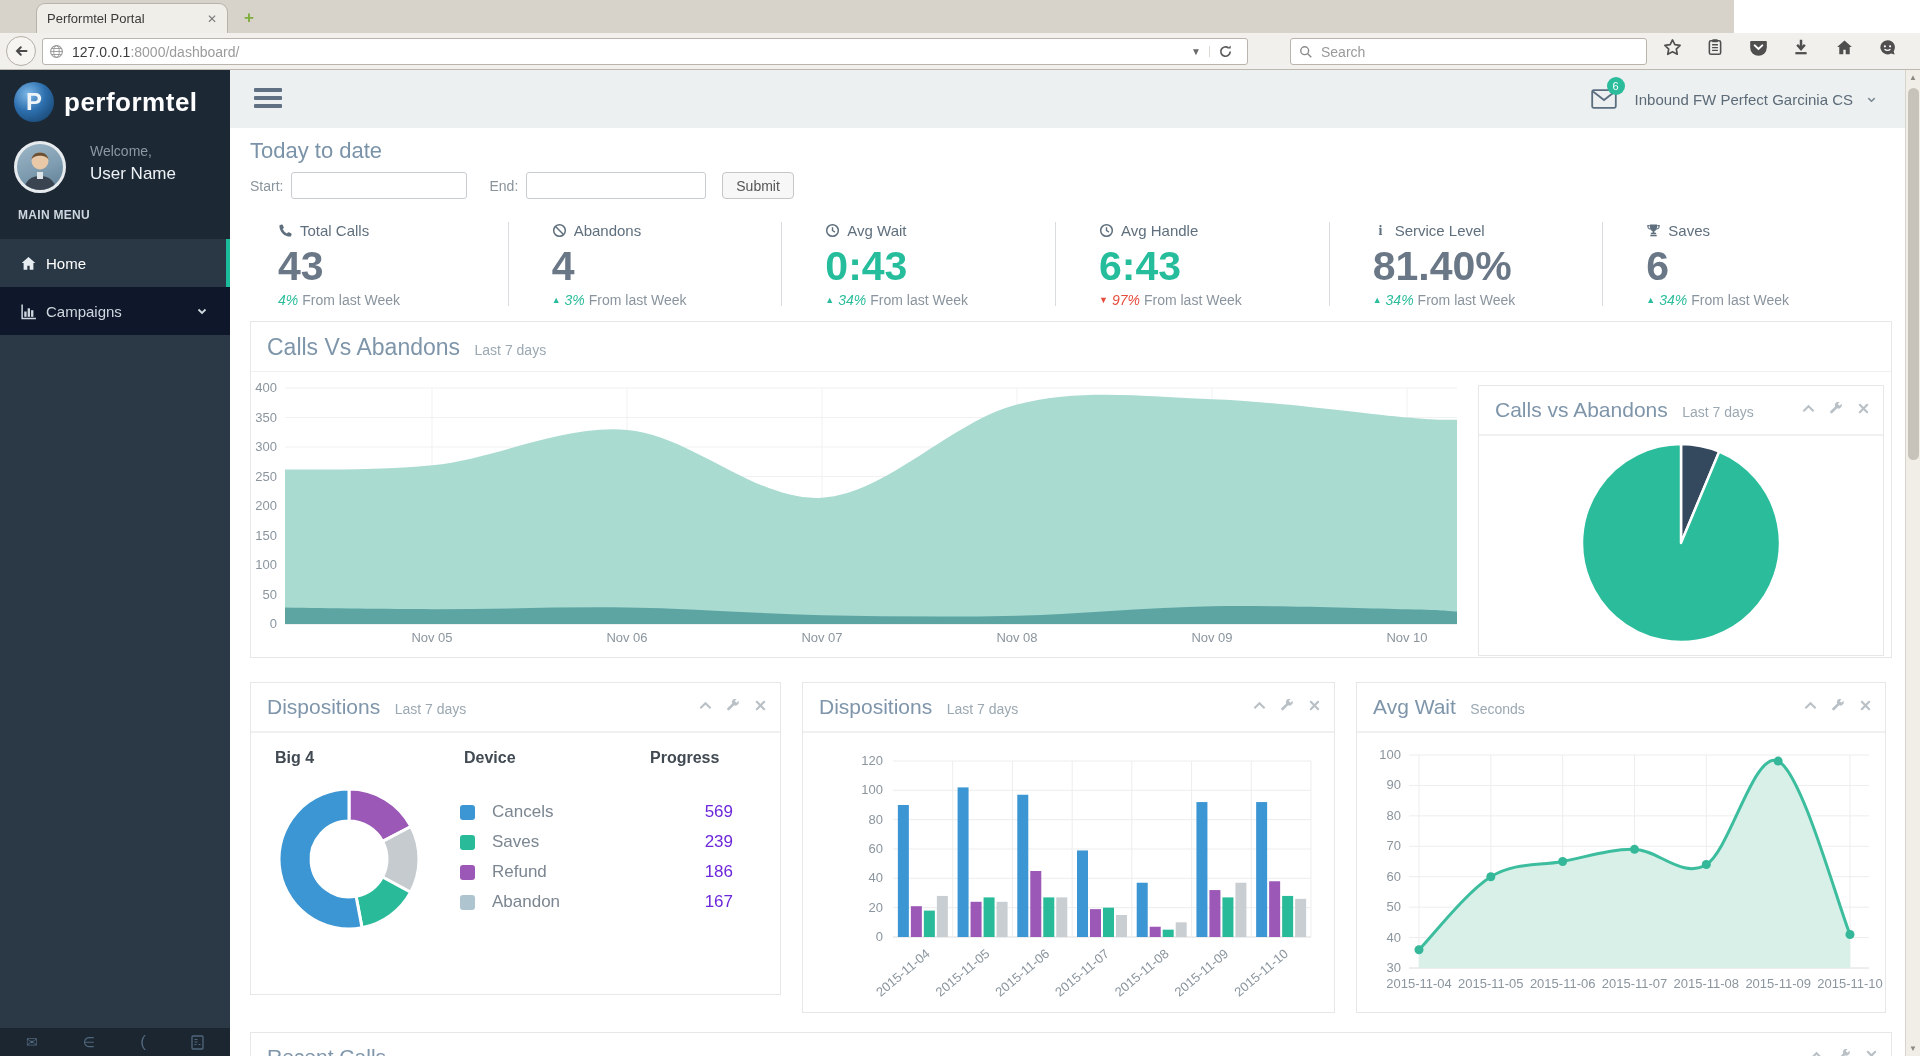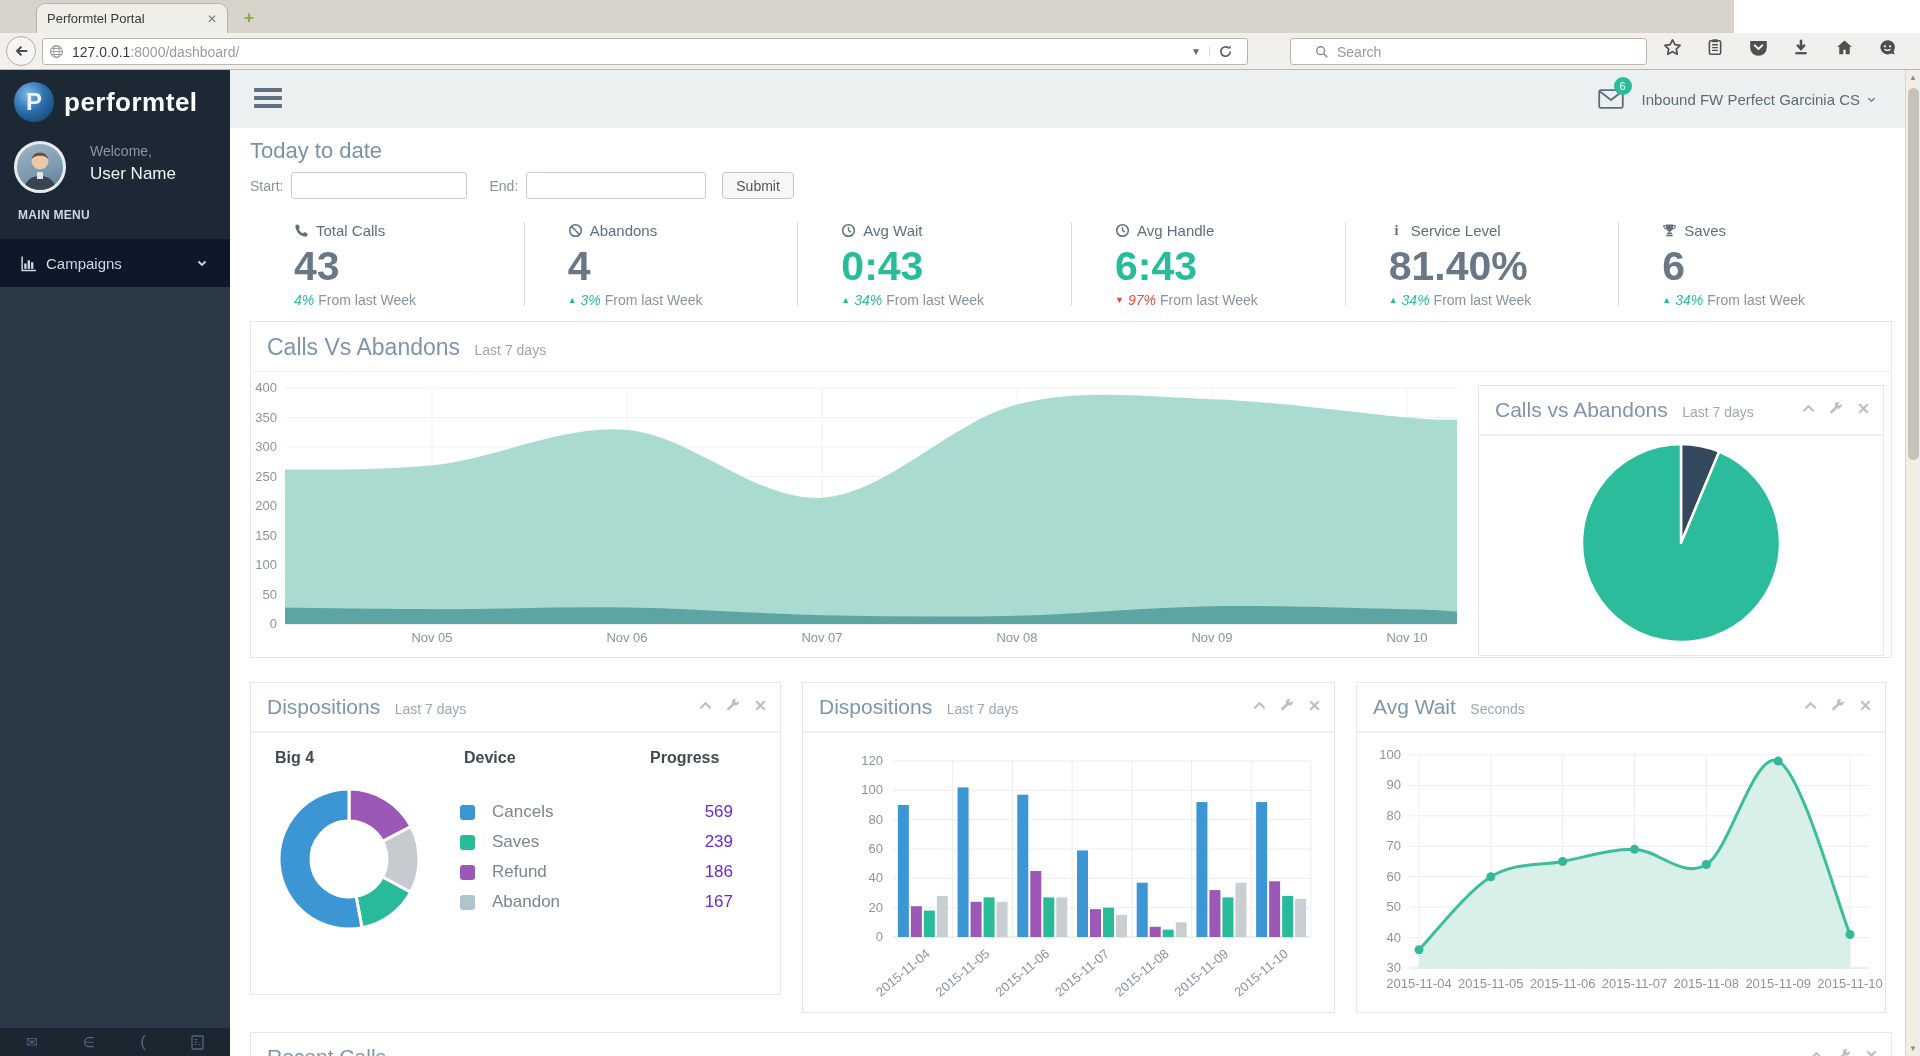--- a/index.html
+++ b/index.html
@@ -20,21 +20,21 @@
   .backbtn { position:absolute; left:6px; top:3px; width:30px; height:30px; border-radius:50%;
     border:1px solid #b3afa7; background:#f7f5f1; display:flex; align-items:center; justify-content:center; }
   .urlbar { position:absolute; left:42px; top:5px; width:1206px; height:27px; background:#fff;
     border:1px solid #b9b5ad; border-radius:3px; display:flex; align-items:center; padding:0 6px; }
   .url-host { font-size:14px; color:#3c3c3c; margin-left:8px; }
   .url-rest { font-size:14px; color:#9b9b9b; }
   .url-sp { flex:1; }
   .url-caret { color:#6a6a6a; font-size:10px; padding:0 8px; border-right:1px solid #ddd9d1; }
   .reloadbtn { padding:0 8px; display:flex; align-items:center; }
   .searchbar { position:absolute; left:1290px; top:5px; width:357px; height:27px; background:#fff;
-    border:1px solid #b9b5ad; border-radius:3px; display:flex; align-items:center; padding:0 24px; }
+    border:1px solid #b9b5ad; border-radius:3px; display:flex; align-items:center; padding:0 8px; }
   .search-ph { font-size:14px; color:#9a9a9a; margin-left:8px; }
   .btoolbar { position:absolute; left:1662px; top:4px; display:flex; align-items:center; gap:23px; }
   .btoolbar .bicon { width:20px; height:20px; display:flex; align-items:center; justify-content:center; }
 
   
   .win-scroll { position:absolute; right:0; top:70px; width:15px; height:986px; background:#f1eee8;
     border-left:1px solid #d8d4cc; }
   .win-scroll .arr { position:absolute; left:0; width:14px; text-align:center; font-size:8px; color:#8e8a82; }
   .win-thumb { position:absolute; left:2px; top:18px; width:11px; height:372px; background:#c7c3bb;
     border-radius:6px; }
@@ -70,35 +70,35 @@
   .side-foot .f-ic { color:#51677c; font-size:14px; display:flex; align-items:center; }
 
   
   .topbar { position:absolute; left:230px; top:70px; width:1675px; height:58px; background:#edf0f1; }
   .hamburger { position:absolute; left:24px; top:18px; width:28px; cursor:pointer; }
   .hamburger div { height:4px; background:#5f7183; margin-bottom:4px; border-radius:1px; }
   .tb-right { position:absolute; right:28px; top:0; height:58px; display:flex; align-items:center; gap:16px; }
   .mail-wrap { position:relative; width:30px; height:30px; display:flex; align-items:center; justify-content:center; }
   .badge { position:absolute; top:-7px; right:-6px; min-width:18px; height:18px; border-radius:9px;
     background:#2abc9b; color:#fff; font-size:11px; line-height:18px; text-align:center; padding:0 4px; }
-  .campaign { color:#5c6b78; font-size:15px; display:flex; align-items:center; gap:6px; cursor:pointer; }
+  .campaign { color:#5c6b78; font-size:15px; display:flex; align-items:center; gap:13px; cursor:pointer; }
 
   
   .content { position:absolute; left:230px; top:128px; width:1675px; height:928px; background:#fff; }
   .h-today { position:absolute; left:20px; top:10px; font-size:22px; color:#7b93a9; }
   .filter-row { position:absolute; left:20px; top:44px; display:flex; align-items:center; font-size:14px; color:#8a949c; }
   .filter-row label { margin-right:8px; }
   .filter-row input { height:27px; border:1px solid #c8cdd2; border-radius:3px; margin-right:22px;
     padding:0 6px; font-size:14px; color:#444; outline:none; }
   .in-start { width:176px; } .in-end { width:180px; margin-right:16px !important; }
   .btn-submit { height:27px; padding:0 13px; background:#f7f7f7; border:1px solid #c6c6c6; border-radius:4px;
     font-size:14px; color:#555; cursor:pointer; }
 
   
-  .stats { position:absolute; left:20px; top:86px; width:1642px; display:grid; grid-template-columns:repeat(6,1fr); }
+  .stats { position:absolute; left:4px; top:86px; width:1642px; display:grid; grid-template-columns:repeat(6,1fr); }
   .stat { position:relative; padding:6px 0 6px 44px; }
   .stat:not(:first-child)::before { content:''; position:absolute; left:0; top:8px; bottom:8px; width:1px; background:#d9dde0; }
   .stat-label { display:flex; align-items:center; gap:7px; font-size:15px; color:#5f6f7d; height:20px; }
   .stat-value { font-size:41px; font-weight:bold; color:#6a7786; line-height:48px; margin-top:2px; }
   .stat-value.green { color:#25bd9b; }
   .stat-delta { font-size:14px; color:#8a949e; margin-top:2px; display:flex; align-items:center; gap:4px; }
   .stat-delta .caret { font-size:9px; line-height:12px; }
   .stat-delta.up .caret { color:#2abc9b; }
   .stat-delta.down .caret { color:#e74c3c; }
   .stat-delta .pct { font-style:italic; color:#2abc9b; }
@@ -244,20 +244,28 @@
           <path d="M7 46c1-10 8-14 16-14s15 4 16 14z" fill="#3a4450"></path>
           <rect x="20" y="28" width="6" height="7" fill="#dfe6ea"></rect>
         </svg>
       </div>
       <div class="welcome">Welcome,</div>
       <div class="username">User Name</div>
       <div class="section-label">MAIN MENU</div>
     </div>
   </div>
   <div class="menu">
+    <div class="menu-item active">
+      <span class="mi-icon">
+        <svg width="17" height="17" viewBox="0 0 16 16">
+            <path d="M8 1.8L1.6 7.6h1.8v6.2h3.5V10h2.2v3.8h3.5V7.6h1.8z" fill="#e8edf1"></path>
+          </svg>
+      </span>
+      <span>Home</span>
+    </div>
     <div class="menu-item normal">
       <span class="mi-icon">
         <svg width="17" height="17" viewBox="0 0 16 16">
             <path d="M2 1.5v13h13" stroke="#cfd8df" stroke-width="1.4" fill="none"></path>
             <rect x="4" y="8" width="2.2" height="5" fill="#cfd8df"></rect>
             <rect x="7.2" y="5" width="2.2" height="8" fill="#cfd8df"></rect>
             <rect x="10.4" y="6.8" width="2.2" height="6.2" fill="#cfd8df"></rect>
           </svg>
       </span>
       <span>Campaigns</span>

